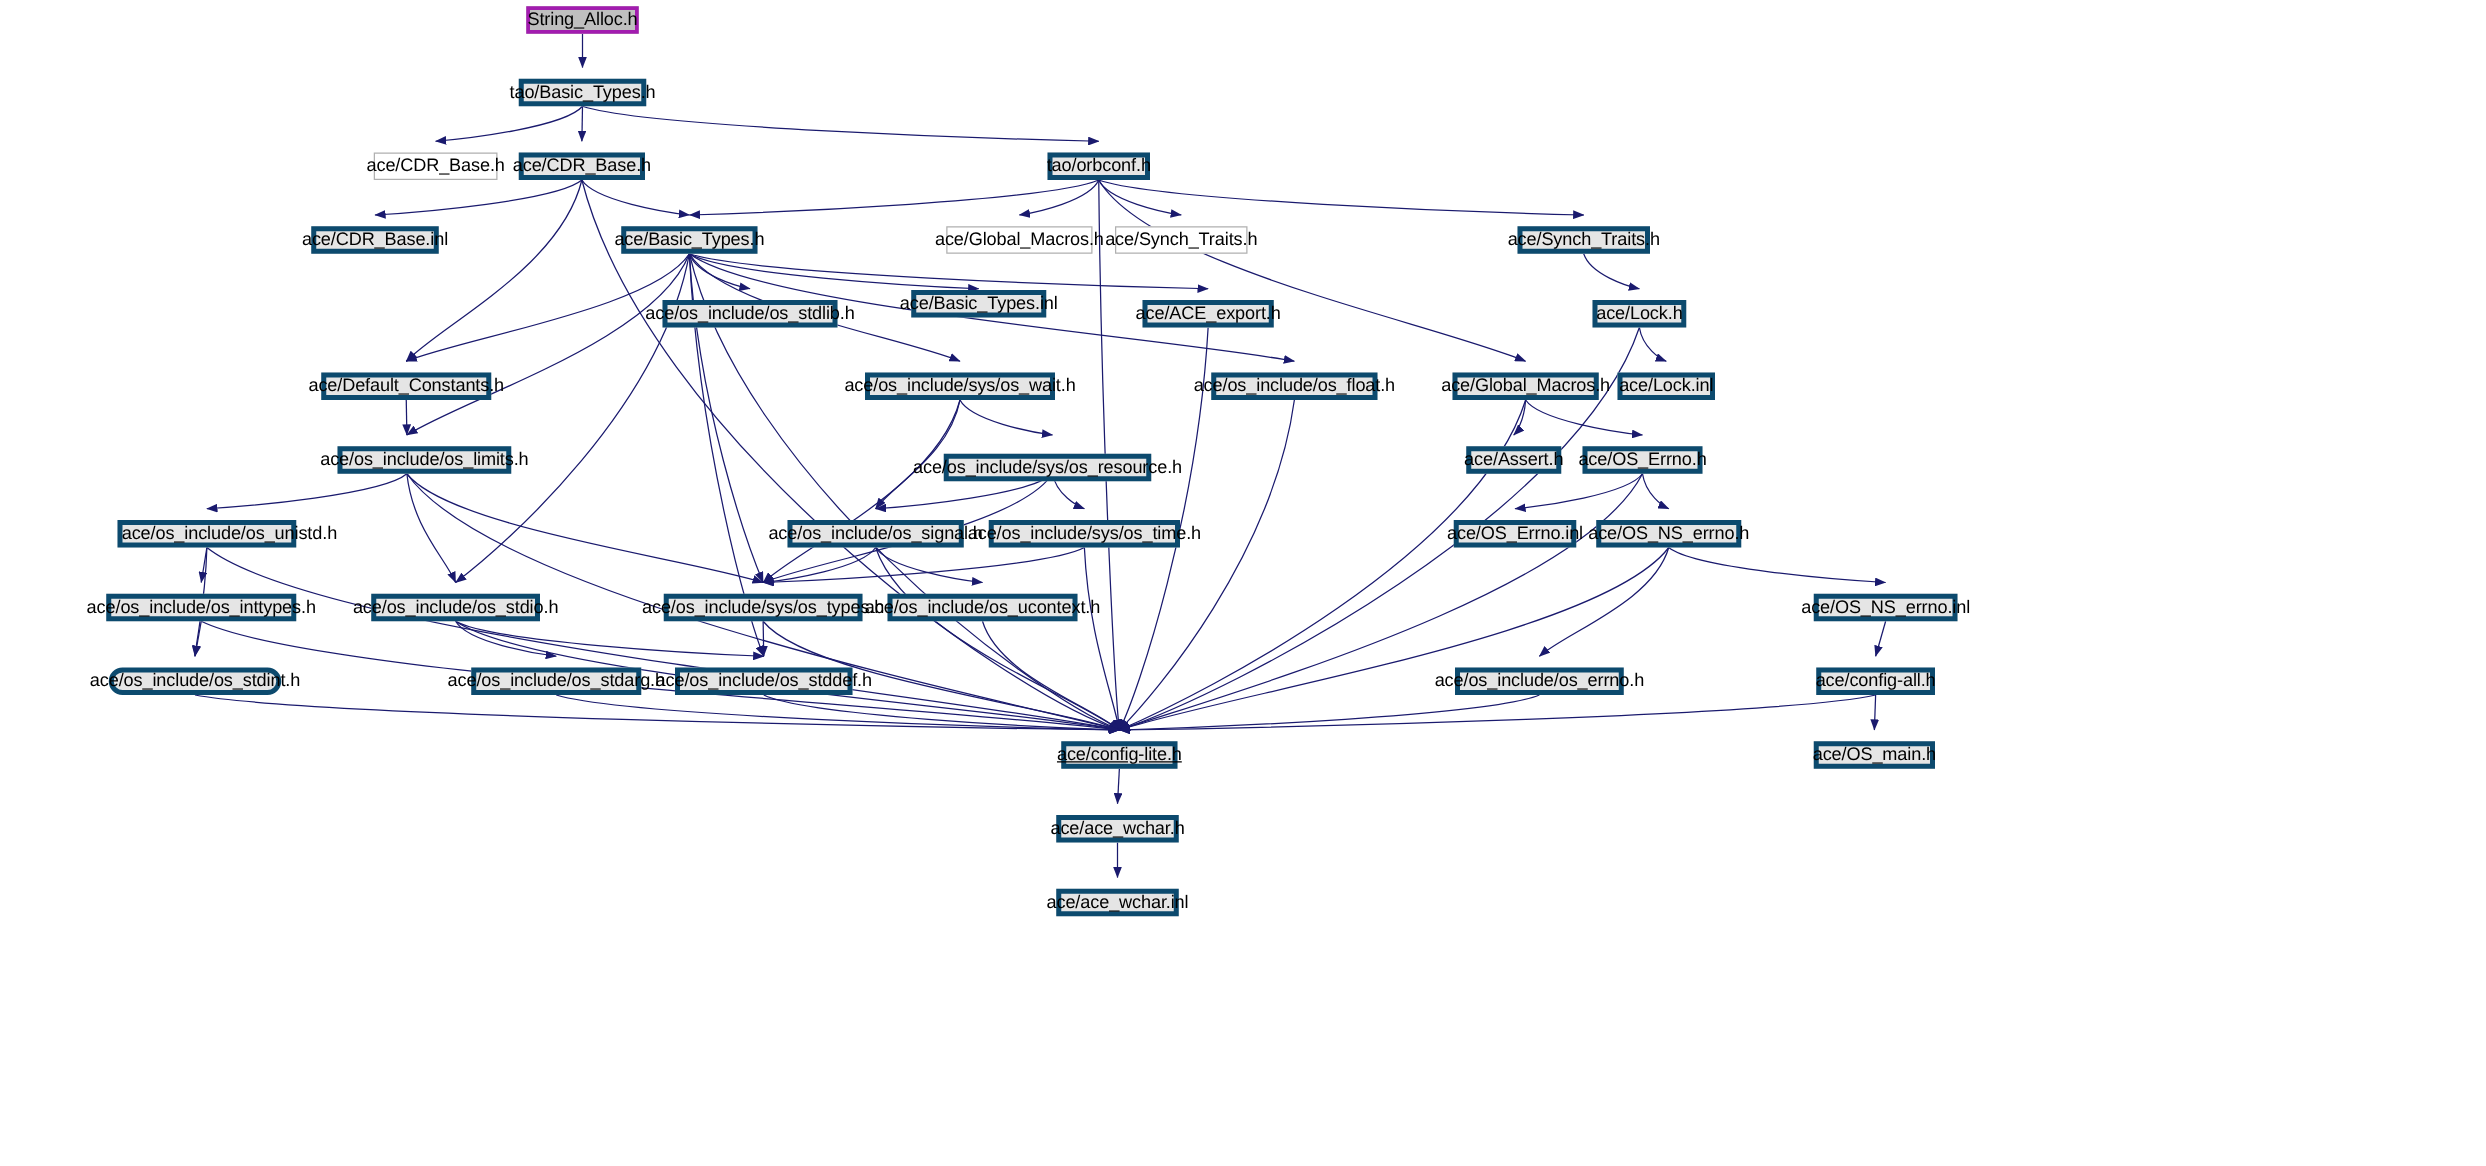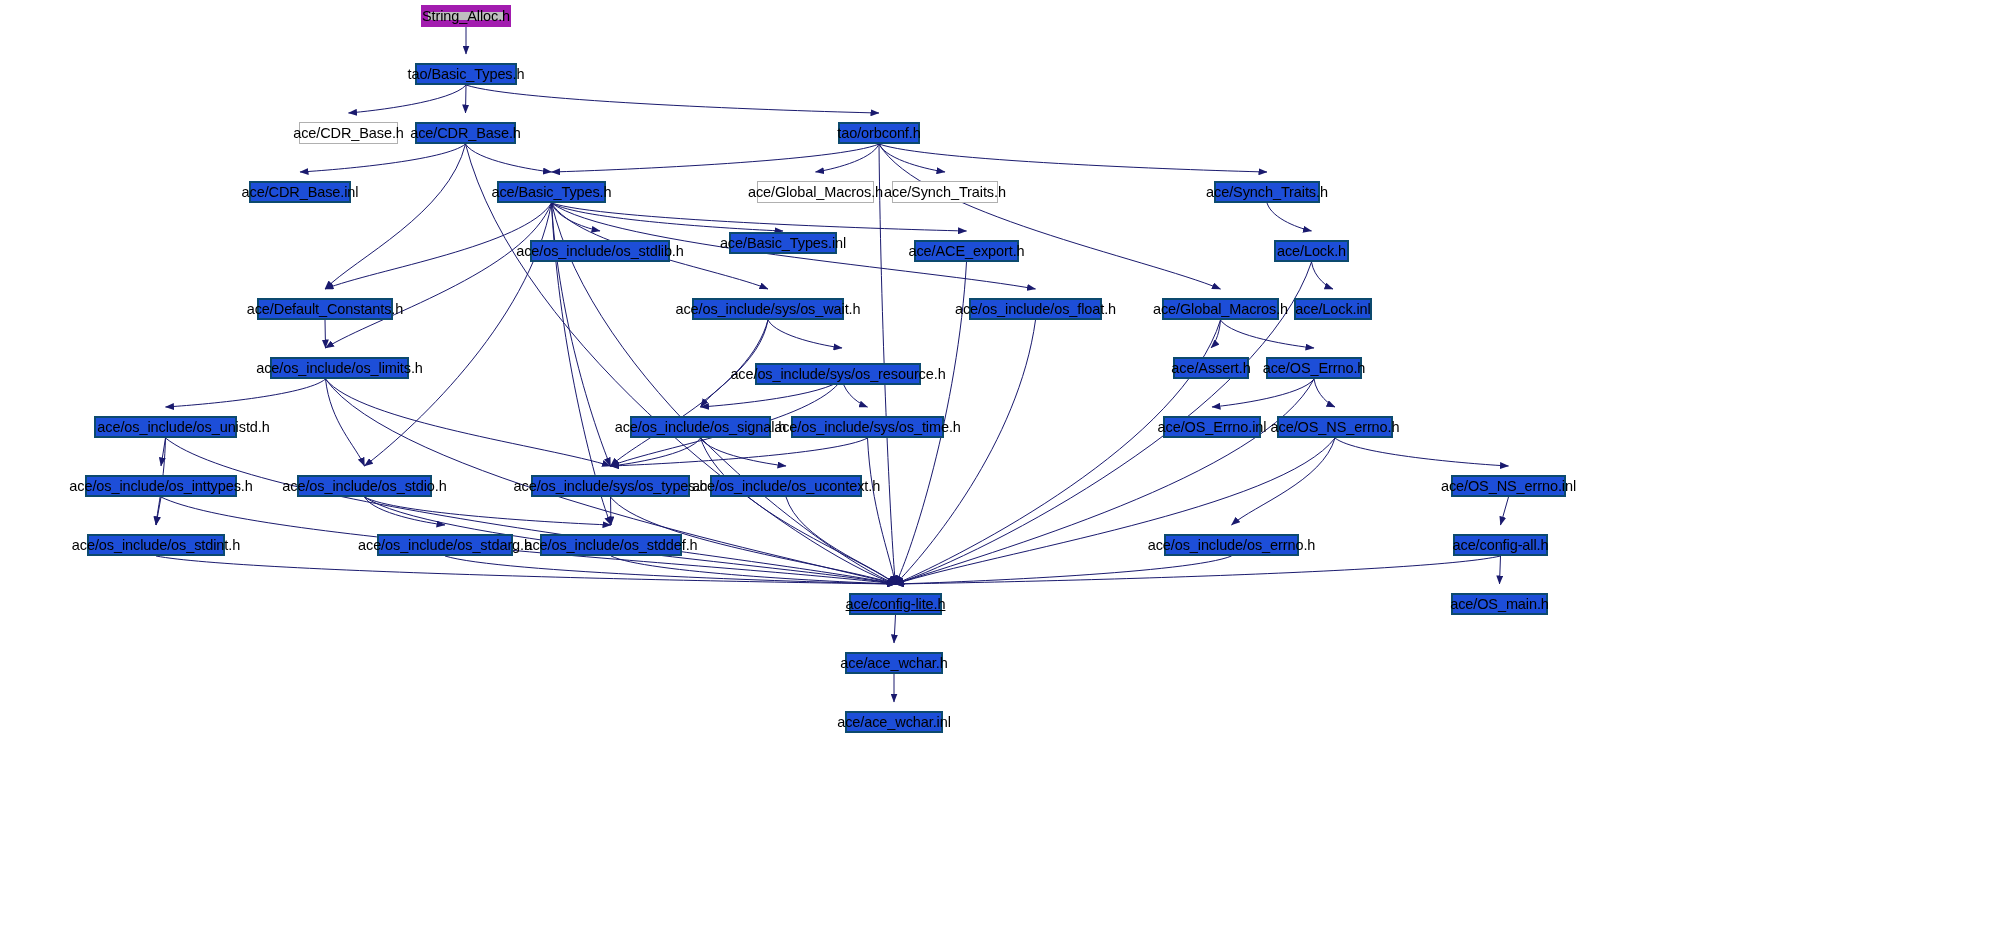--- a/index.html
+++ b/index.html
@@ -30,28 +30,28 @@
     position: absolute;
     box-sizing: border-box;
     display: flex;
     align-items: center;
     justify-content: center;
     white-space: nowrap;
     font-family: "Liberation Sans", sans-serif;
     font-size: 14.5px;
     line-height: 1;
     color: #000000;
-    background: #1d4ed8;
-    border: 2px solid #0c4a6e;
+    background: #e5e5e5;
+    border: 4px solid #0c4a6e;
     letter-spacing: -0.1px;
     padding: 0 6px;
   }
   .graph-node.root {
     background: #bfbfbf;
-    border: 7px solid #a21caf;
+    border: 3px solid #a21caf;
   }
   .graph-node.dim {
     background: #ffffff;
     border: 1px solid #b0b0b0;
     color: #000000;
   }
 </style>
 </head>
 <body>
 
@@ -233,21 +233,21 @@
       </div>
       <div class="graph-node" style="left: 531px; top: 475px; width: 159px; height: 22px;">
         <span>ace/os_include/sys/os_types.h</span>
       </div>
       <div class="graph-node" style="left: 710px; top: 475px; width: 152px; height: 22px;">
         <span>ace/os_include/os_ucontext.h</span>
       </div>
       <div class="graph-node" style="left: 1451px; top: 475px; width: 115px; height: 22px;">
         <span>ace/OS_NS_errno.inl</span>
       </div>
-      <div class="graph-node" style="left: 87px; top: 534px; width: 138px; height: 22px;">
+      <div class="graph-node" style="left: 87px; top: 534px; width: 138px; height: 22px; border-radius: 11px;">
         <span>ace/os_include/os_stdint.h</span>
       </div>
       <div class="graph-node" style="left: 377px; top: 534px; width: 136px; height: 22px;">
         <span>ace/os_include/os_stdarg.h</span>
       </div>
       <div class="graph-node" style="left: 540px; top: 534px; width: 142px; height: 22px;">
         <span>ace/os_include/os_stddef.h</span>
       </div>
       <div class="graph-node" style="left: 1164px; top: 534px; width: 135px; height: 22px;">
         <span>ace/os_include/os_errno.h</span>

